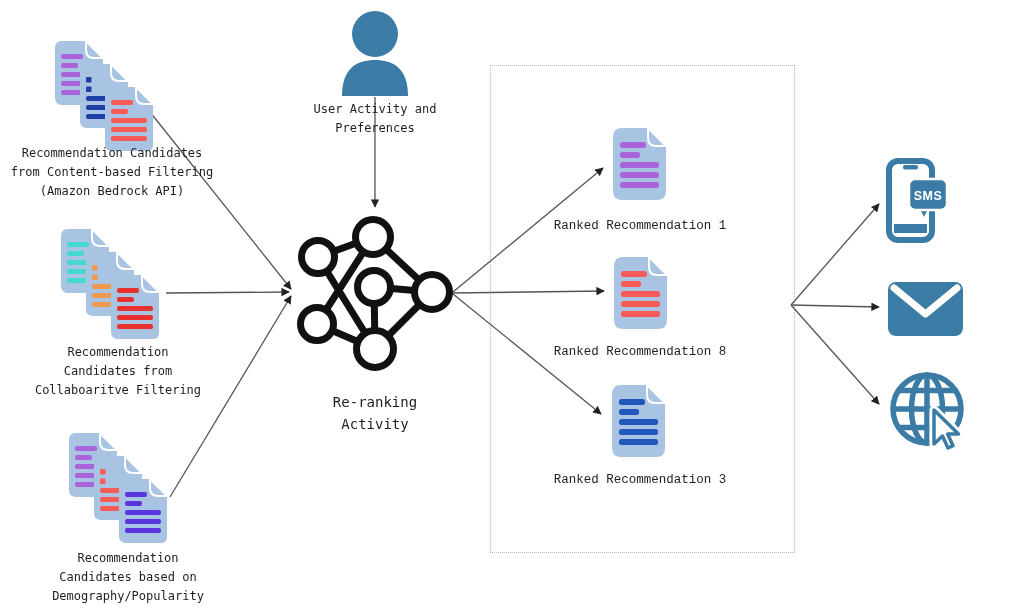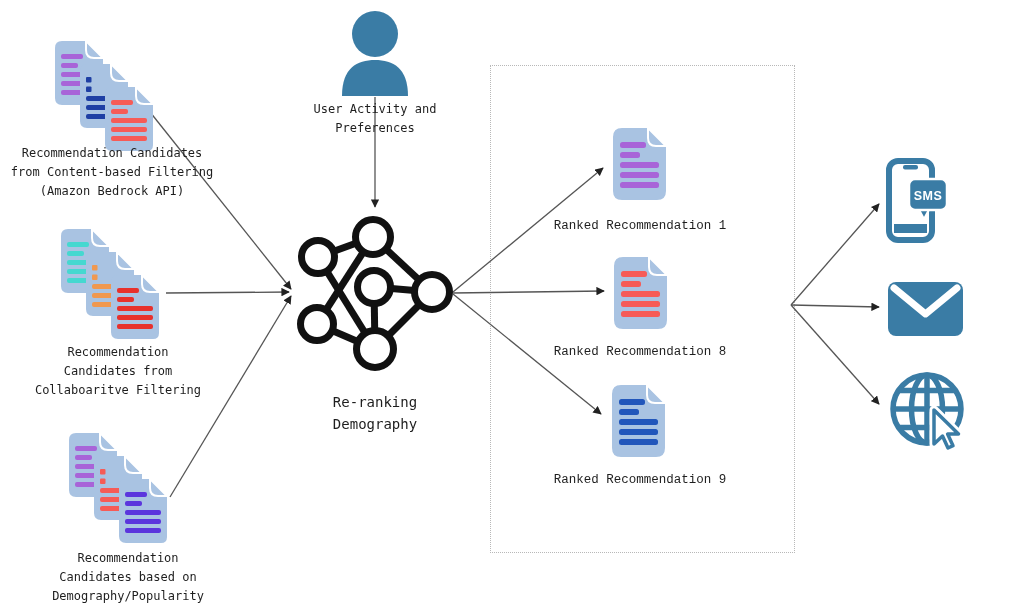--- a/index.html
+++ b/index.html
@@ -187,21 +187,21 @@
     <g stroke="#111" stroke-width="7" fill="#fff">
       <circle cx="85" cy="25" r="17.5"></circle>
       <circle cx="30" cy="45" r="16.5"></circle>
       <circle cx="86" cy="75" r="16.5"></circle>
       <circle cx="144" cy="80" r="17.5"></circle>
       <circle cx="29" cy="112" r="16.5"></circle>
       <circle cx="87" cy="137" r="18.5"></circle>
     </g>
   </svg>
   <div class="label net" style="left:295px;top:391px;width:160px">Re-ranking
-Demography</div>
+Activity</div>
 
   <svg class="abs docsvg" style="left:612px;top:127px" width="55" height="74" viewBox="0 0 55 74">
     <path d="M9 1 H36 L54 19 V64 q0 9 -9 9 H10 q-9 0 -9 -9 V10 q0 -9 9 -9 Z" fill="#a9c3e2"></path>
     <path d="M36 1 V11 q0 8 8 8 H54 Z" fill="#a9c3e2" stroke="#fff" stroke-width="2"></path>
     <g fill="#a864d8">
       <rect x="8" y="15" width="26" height="6" rx="2.5"></rect>
         <rect x="8" y="25" width="20" height="6" rx="2.5"></rect>
       <rect x="8" y="35" width="39" height="6" rx="2.5"></rect>
         <rect x="8" y="45" width="39" height="6" rx="2.5"></rect>
       <rect x="8" y="55" width="39" height="6" rx="2.5"></rect>
@@ -226,21 +226,21 @@
     <path d="M9 1 H36 L54 19 V64 q0 9 -9 9 H10 q-9 0 -9 -9 V10 q0 -9 9 -9 Z" fill="#a9c3e2"></path>
     <path d="M36 1 V11 q0 8 8 8 H54 Z" fill="#a9c3e2" stroke="#fff" stroke-width="2"></path>
     <g fill="#2156bb">
       <rect x="8" y="15" width="26" height="6" rx="2.5"></rect>
         <rect x="8" y="25" width="20" height="6" rx="2.5"></rect>
       <rect x="8" y="35" width="39" height="6" rx="2.5"></rect>
         <rect x="8" y="45" width="39" height="6" rx="2.5"></rect>
       <rect x="8" y="55" width="39" height="6" rx="2.5"></rect>
     </g>
   </svg>
-  <div class="label ranked" style="left:510px;top:471px;width:260px">Ranked Recommendation 9</div>
+  <div class="label ranked" style="left:510px;top:471px;width:260px">Ranked Recommendation 3</div>
 
   <svg class="abs" style="left:886px;top:158px;z-index:3" width="64" height="88" viewBox="0 0 64 88">
     <rect x="3" y="3" width="43" height="79" rx="9" fill="none" stroke-width="6" class="accent-stroke"></rect>
     <rect x="17" y="7" width="15" height="4.5" rx="2" class="accent-fill"></rect>
     <rect x="8" y="66" width="33" height="9" class="accent-fill"></rect>
     <path d="M30 46 L46 46 L38 61 Z" class="accent-fill" stroke="#fff" stroke-width="2"></path>
     <rect x="23" y="21" width="38" height="31" rx="6" class="accent-fill" stroke="#fff" stroke-width="2.5"></rect>
     <text x="42" y="41.5" text-anchor="middle" class="sms-text">SMS</text>
   </svg>
 

